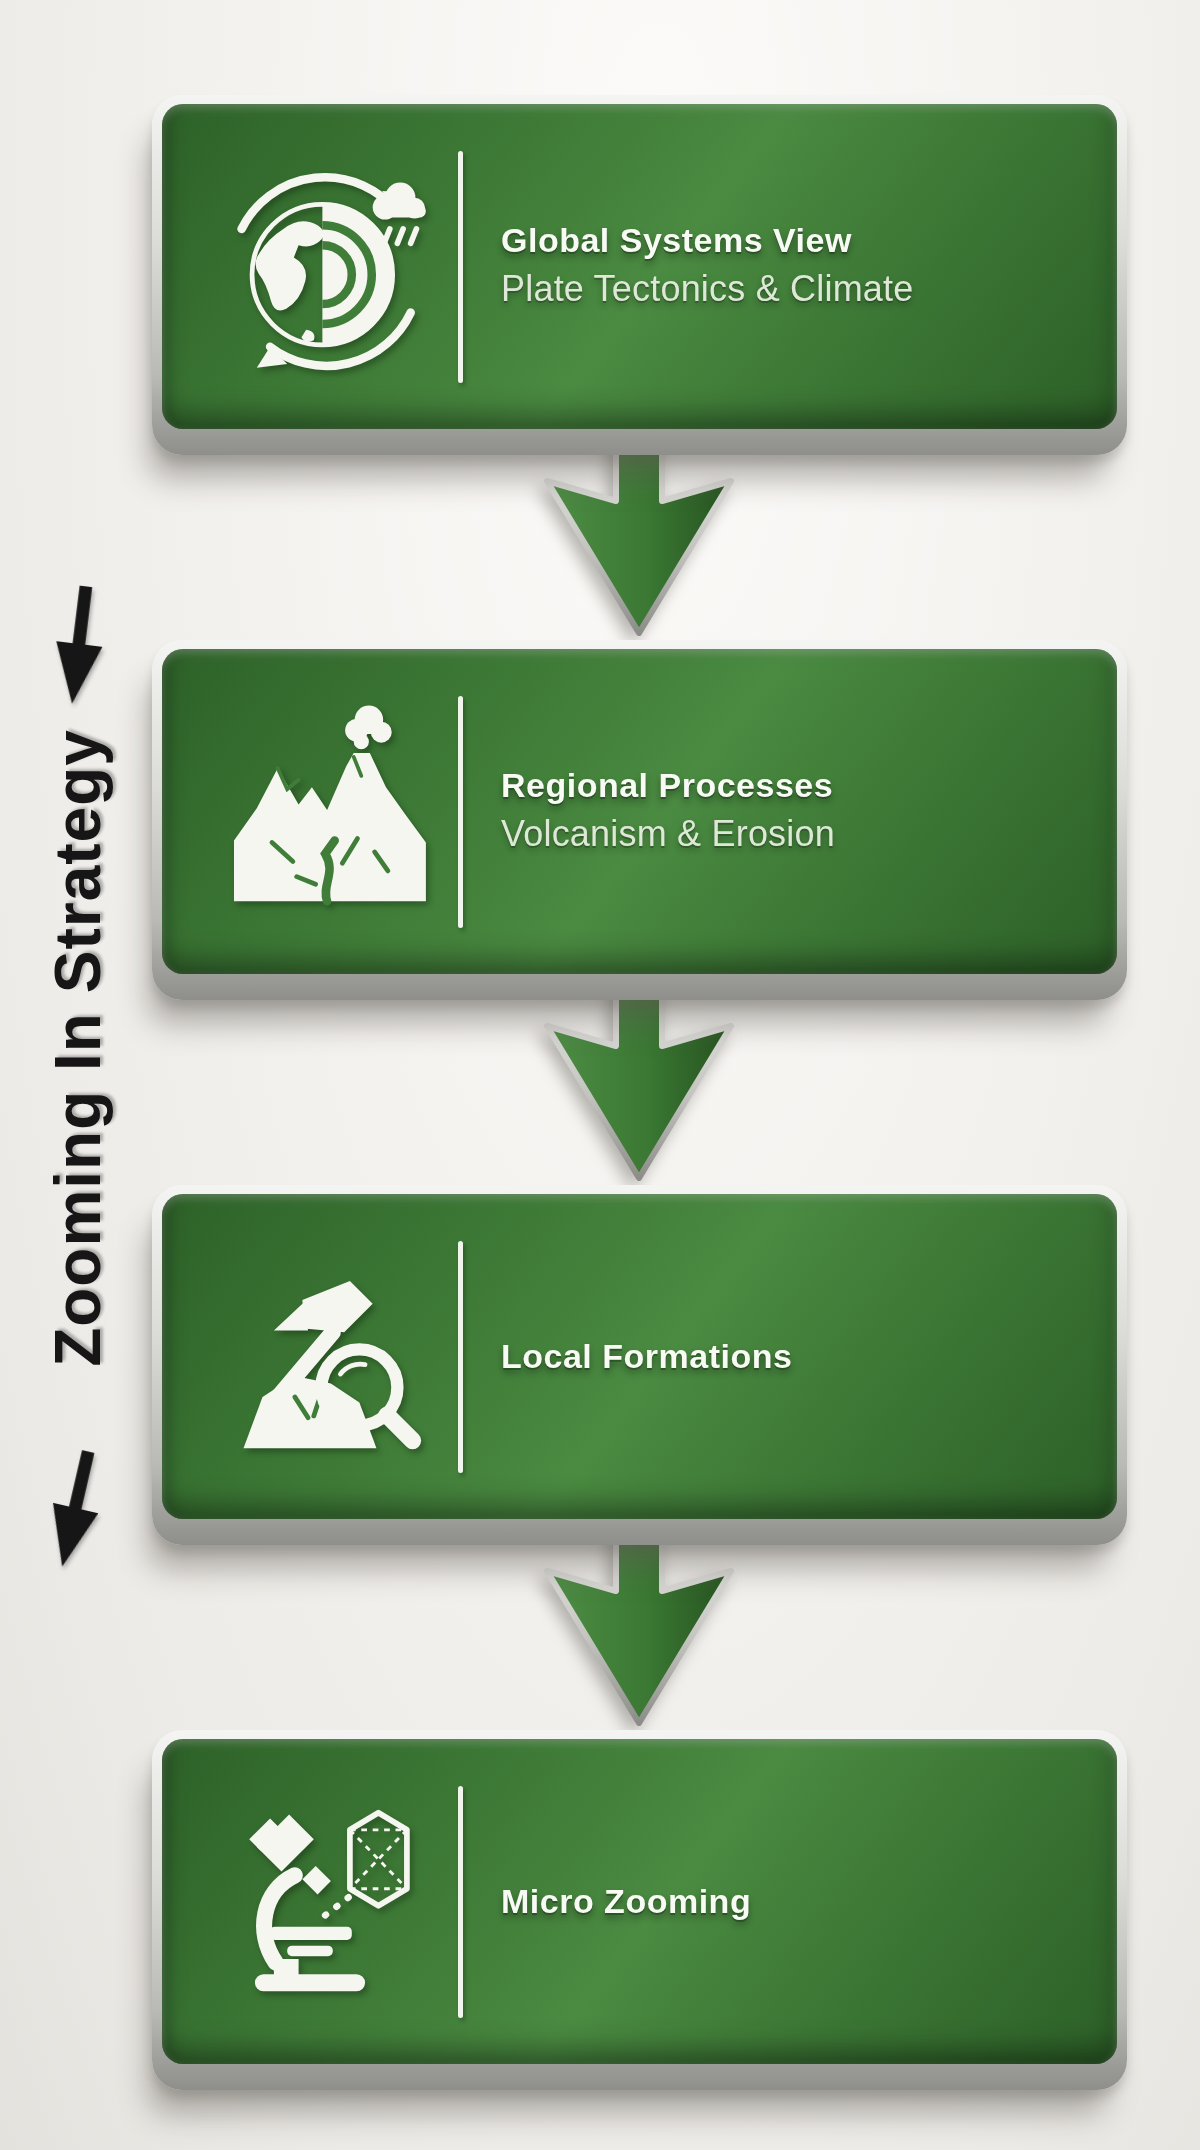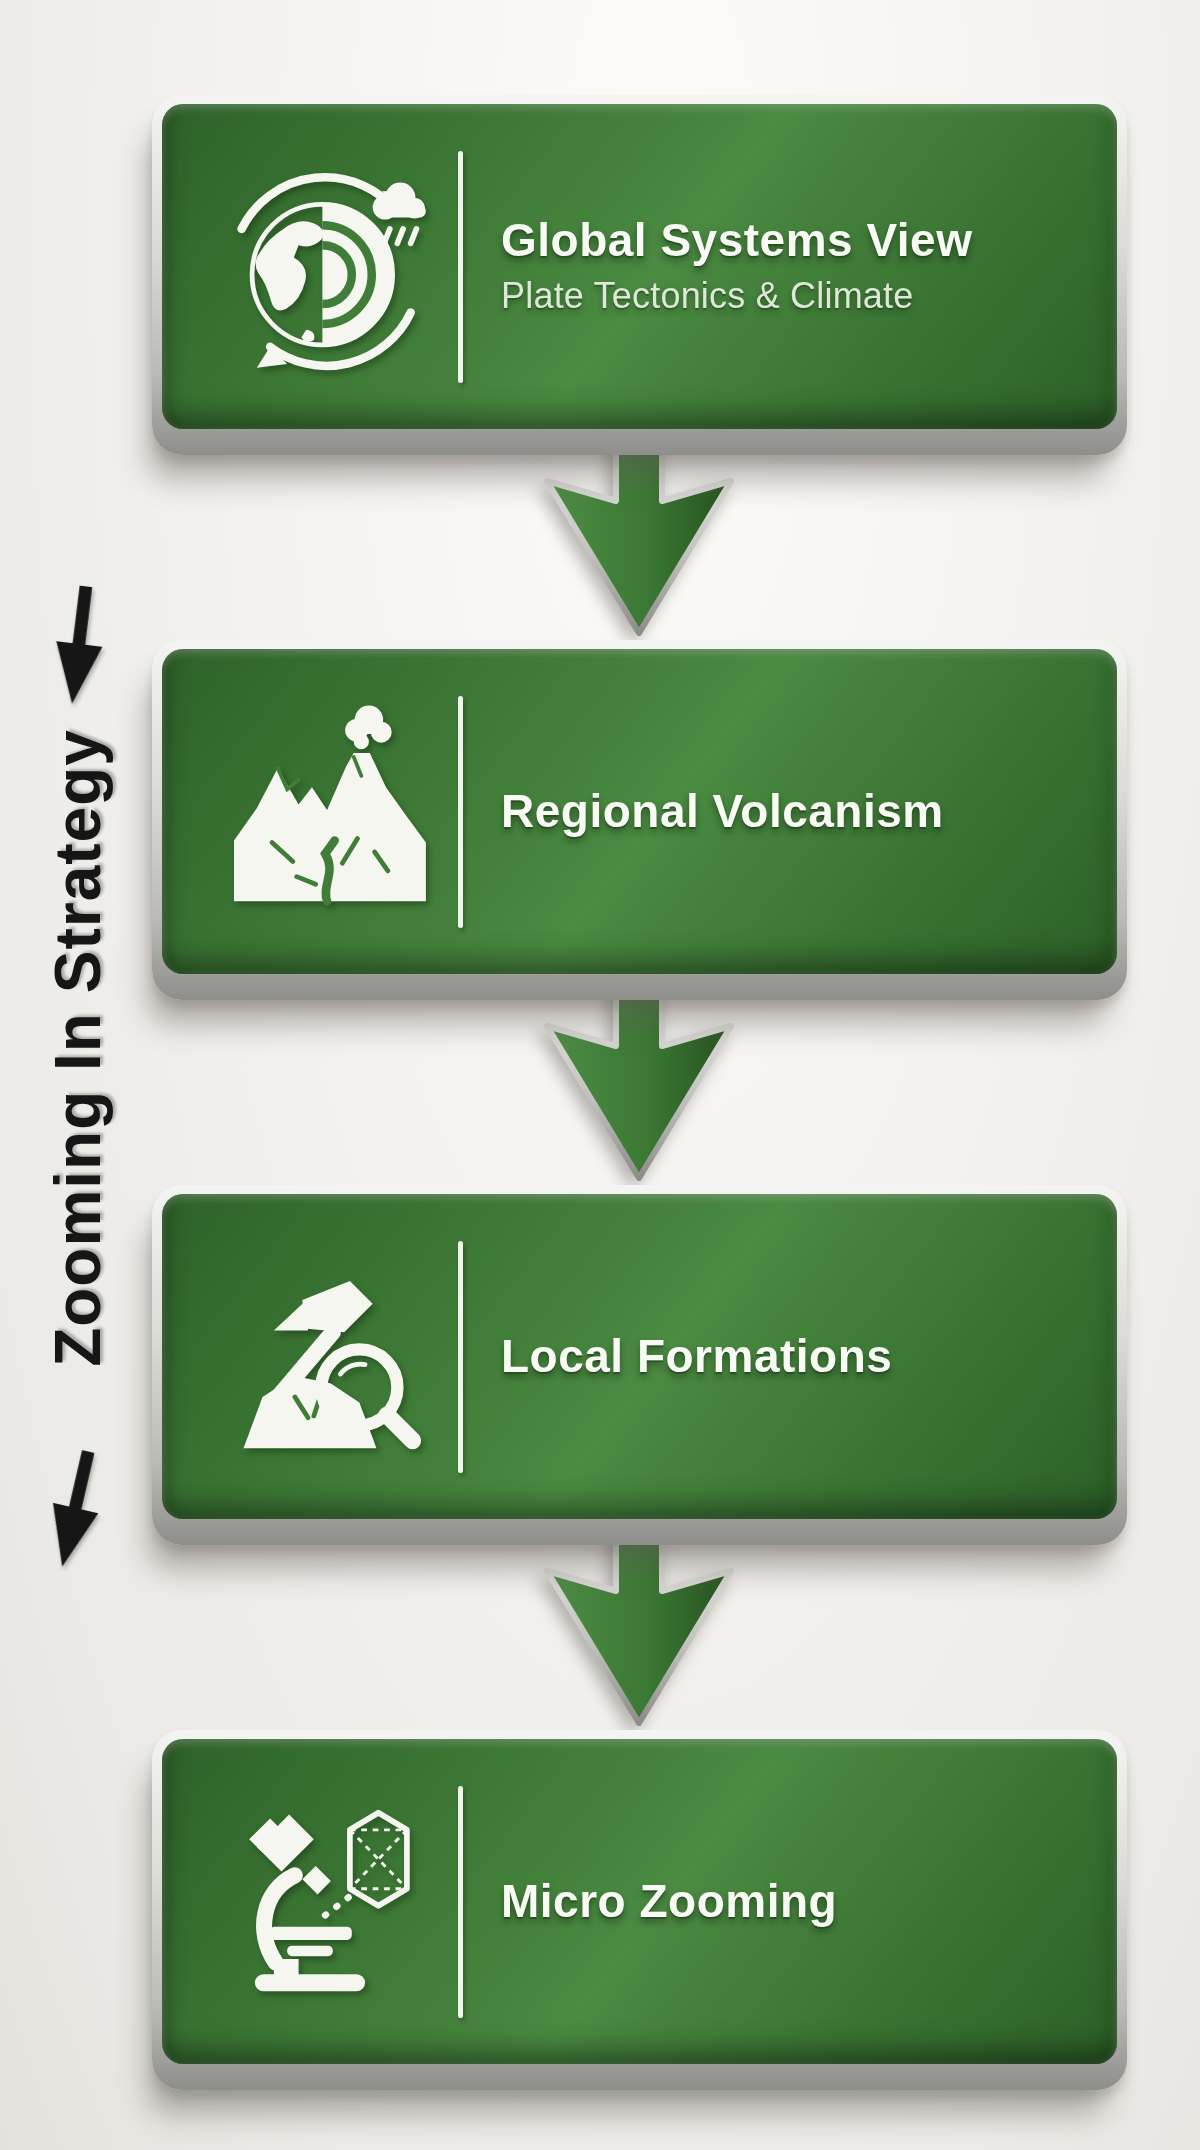--- a/index.html
+++ b/index.html
@@ -40,21 +40,21 @@
   }
   .divider{
     width:5px;height:232px;
     border-radius:3px;
     background:rgba(250,252,246,.95);
     box-shadow:2px 3px 4px rgba(10,30,8,.35);
     margin:0 38px 0 4px;
   }
   .text-zone{display:flex;flex-direction:column;justify-content:center;}
   .step-title{
-    font-size:46px;font-weight:700;letter-spacing:.5px;line-height:1.05;
+    font-size:34px;font-weight:700;letter-spacing:.5px;line-height:1.05;
     color:var(--title-text,#f8faf4);
     text-shadow:0 2px 0 rgba(30,62,25,.55), 0 5px 7px rgba(0,0,0,.35);
     white-space:nowrap;
   }
   .step-subtitle{
     font-size:36px;font-weight:400;letter-spacing:.2px;margin-top:10px;
     color:var(--subtitle-text,#dde8d7);
     text-shadow:0 2px 0 rgba(30,62,25,.45), 0 4px 6px rgba(0,0,0,.3);
     white-space:nowrap;
   }
@@ -171,21 +171,22 @@
             <path d="M150 148 l-16 26" stroke-width="5"></path>
             <path d="M86 188 l20 8" stroke-width="5"></path>
             <path d="M168 162 l14 20" stroke-width="5"></path>
             <path d="M66 74 l10 22 l12 -10" stroke-width="4"></path>
             <path d="M146 62 l8 20" stroke-width="4"></path>
           </g>
         </svg>
       </div>
       <div class="divider"></div>
       <div class="text-zone">
-        <div class="step-title">Regional Volcanism</div>
+        <div class="step-title">Regional Processes</div>
+        <div class="step-subtitle">Volcanism &amp; Erosion</div>
       </div>
     </div>
   </div>
 
   <div class="step-box" style="top:1185px">
     <div class="panel">
       <div class="icon-zone">
         <svg viewBox="0 0 240 240">
           <path d="M30 216 L50 162 L84 140 L122 148 L152 168 L170 216 Z" fill="#f4f6ef"></path>
           <g stroke="#3f7d39" stroke-width="5" stroke-linecap="round" fill="none">

